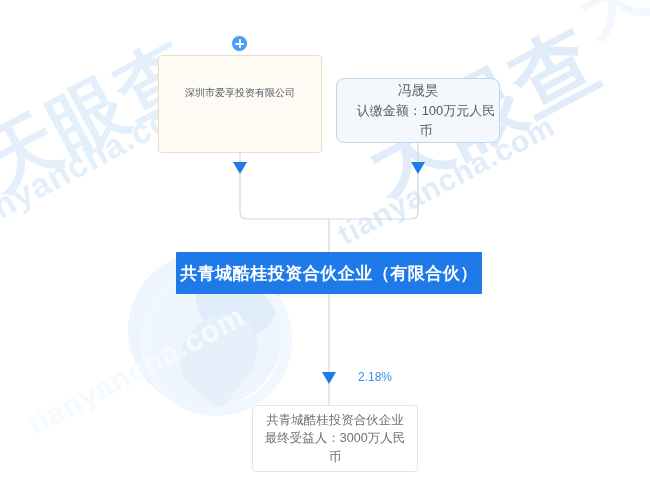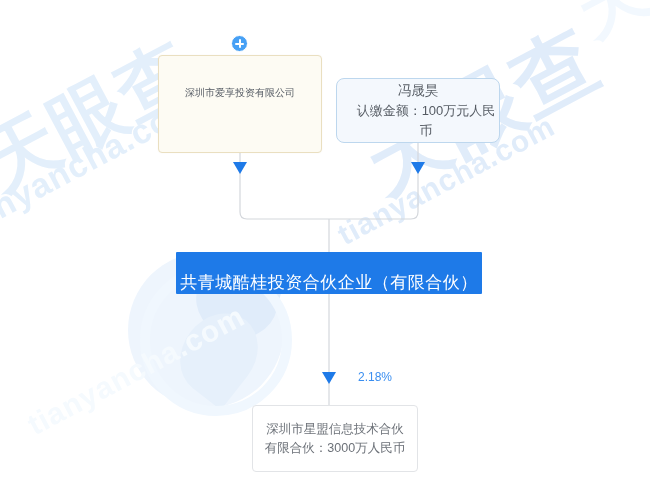--- a/index.html
+++ b/index.html
@@ -148,23 +148,23 @@
     color: #555b63;
   }
   .card-person .p-name { font-size: 13.5px; line-height: 1.5; }
   .card-person .p-sub  { font-size: 13px; line-height: 1.5; margin-left: 16px; }
 
   
   .card-main {
     background: #1e7ae8;
     color: #ffffff;
     font-size: 17px;
-    font-weight: normal;
-    display: flex;
-    align-items: flex-end;
+    font-weight: bold;
+    display: flex;
+    align-items: center;
     justify-content: center;
     letter-spacing: .5px;
     border-radius: 1px;
   }
 
   
   .card-sub {
     border: 1px solid #e2e4e7;
     border-radius: 4px;
     background: #ffffff;
@@ -240,17 +240,17 @@
   <div class="node card-person" style="left:336px; top:78px; width:164px; height:65px;">
     <div class="p-name">冯晟昊</div>
     <div class="p-sub">认缴金额：100万元人民币</div>
   </div>
 
   <div class="node card-main" style="left:176px; top:252px; width:306px; height:42px;">
     <span>共青城酷桂投资合伙企业（有限合伙）</span>
   </div>
 
   <div class="node card-sub" style="left:252px; top:405px; width:166px; height:67px;">
-    <div>深圳市星盟信息技术合伙</div>
-    <div>有限合伙：3000万人民币</div>
+    <div>共青城酷桂投资合伙企业</div>
+    <div>最终受益人：3000万人民币</div>
   </div>
 
 </div>
 
 </body></html>

